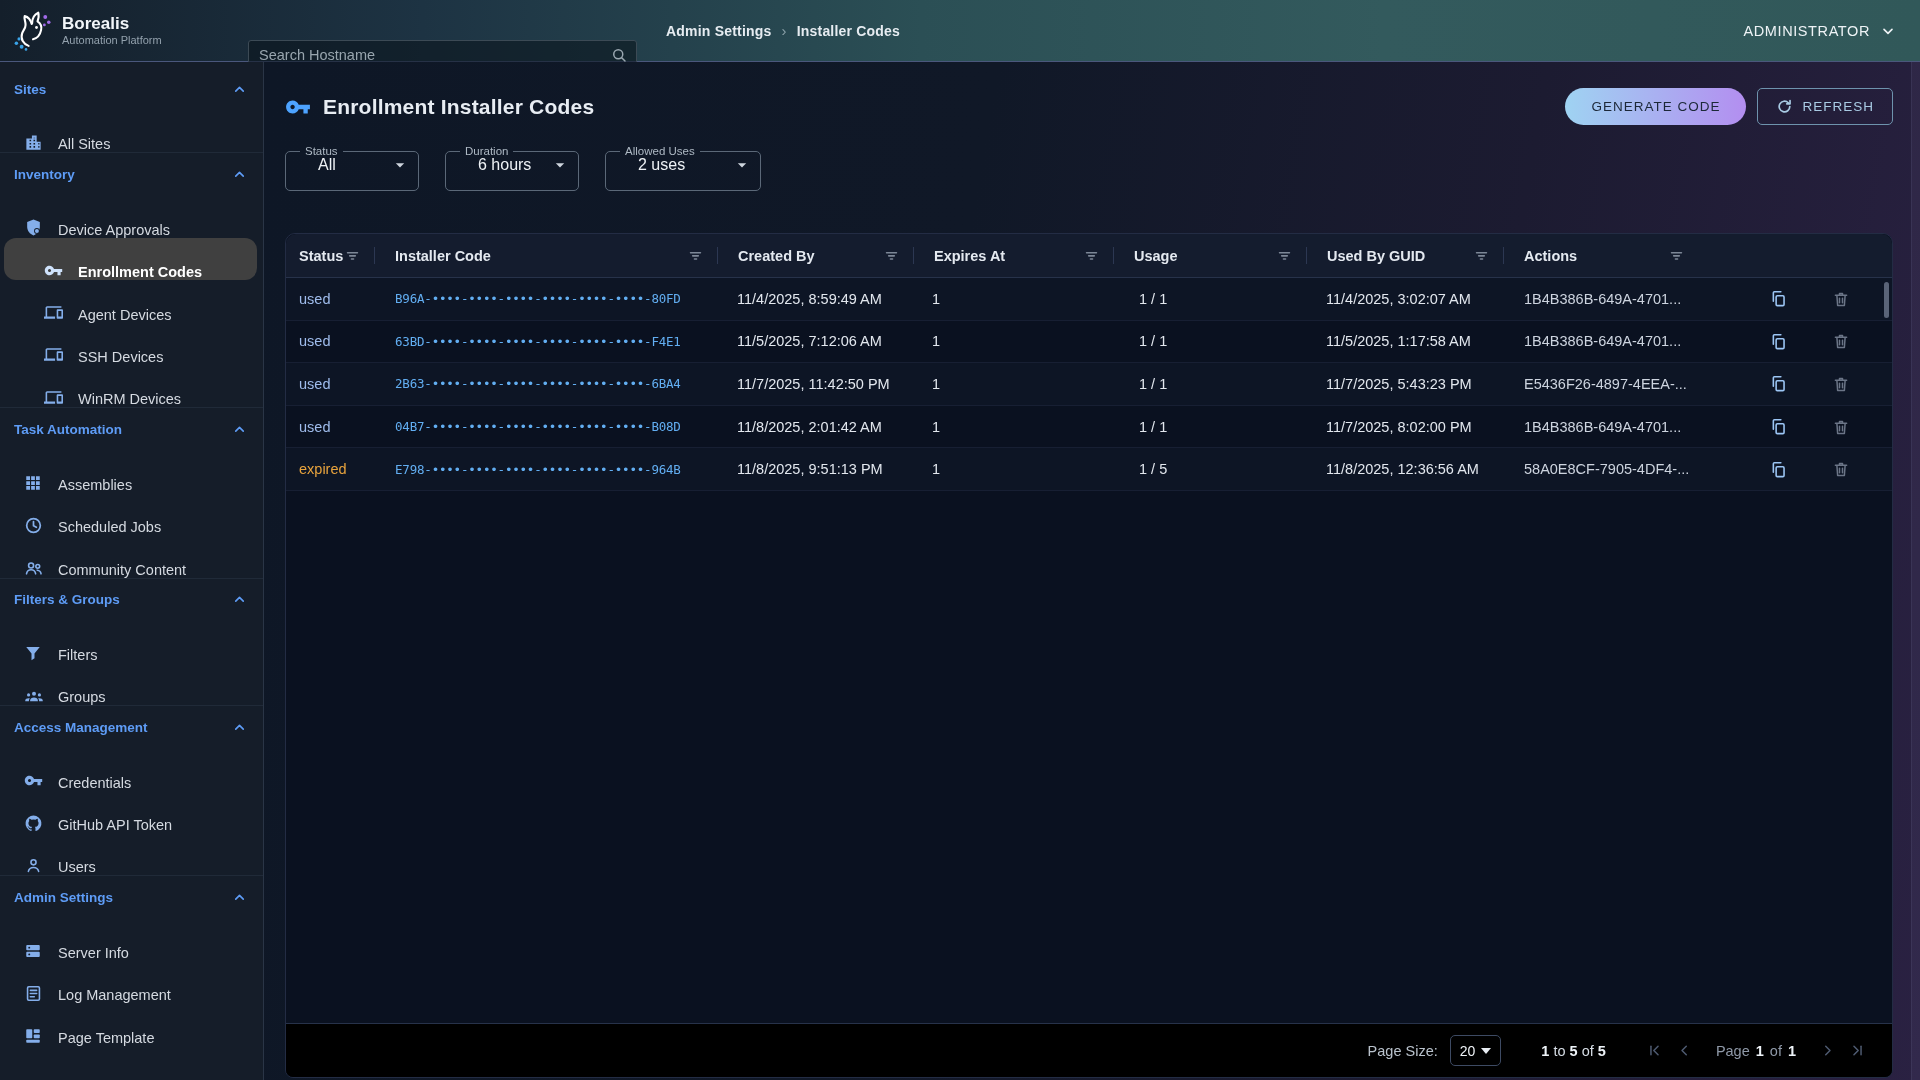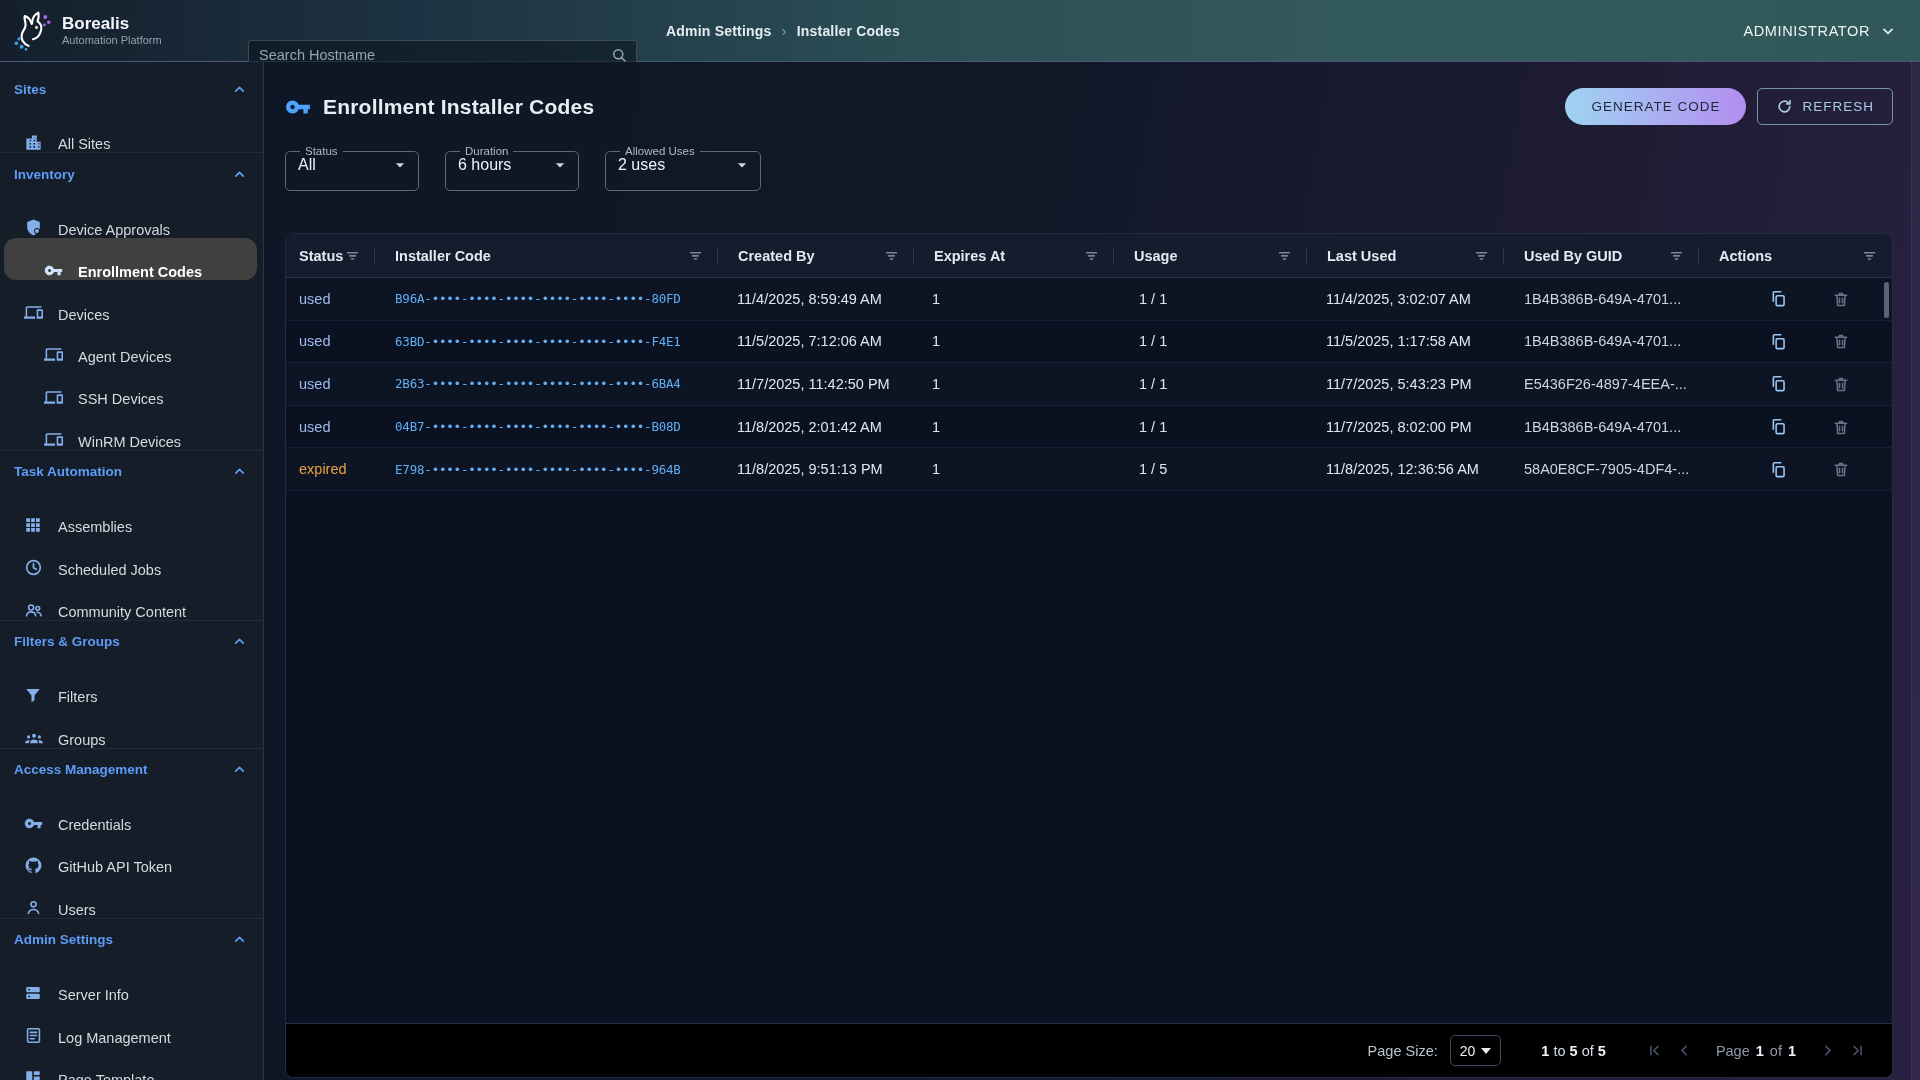--- a/index.html
+++ b/index.html
@@ -60,21 +60,21 @@
     font-weight:500; letter-spacing:1px; font-family:"Liberation Sans",sans-serif; }
   .btn-refresh{ height:37px; margin-left:11px; padding:0 18px; display:flex; align-items:center; gap:9px;
     background:transparent; border:1px solid #6e93ad; border-radius:5px; cursor:pointer;
     color:#a9cbe4; font-size:13.5px; letter-spacing:1px; font-weight:500;
     font-family:"Liberation Sans",sans-serif; }
 
   .filters{ margin-top:20px; display:flex; gap:26px; }
   .mui-select{ border:1px solid #5b6878; border-radius:5px; height:46px; padding:0 8px 0 12px;
     cursor:pointer; position:relative; min-width:0; }
   .mui-select legend{ font-size:11.5px; color:#aeb9c4; padding:0 5px; margin-left:2px; }
-  .sel-row{ display:flex; align-items:center; margin-top:-2px; }
+  .sel-row{ display:flex; align-items:center; margin-top:-2px;margin-left:20px; }
   .sel-value{ color:#eef2f6; font-size:16px; flex:1; }
   .caret{ color:#cfd6de; width:20px; height:20px; flex:none; }
   .f-status{ width:134px; } .f-duration{ width:134px; } .f-uses{ width:156px; }
 
   
   .panel{ margin-top:42px; flex:1; width:1608px; display:flex; flex-direction:column;
     border:1px solid #232c44; border-radius:10px 10px 8px 8px; background:#0a1120;
     position:relative; overflow:hidden; }
   .thead{ height:44px; flex:none; display:grid;
     grid-template-columns:89px 343px 196px 200px 193px 197px 195px 1fr;
@@ -227,28 +227,20 @@
         <span>Device Approvals</span>
       </div>
       <div class="nav-item active indent">
         <span class="nicon">
           <svg width="19" height="19" viewBox="0 0 24 24" fill="currentColor">
               <path d="M12.65 10C11.83 7.67 9.61 6 7 6c-3.31 0-6 2.69-6 6s2.69 6 6 6c2.61 0 4.83-1.67 5.65-4H17v4h4v-4h2v-4H12.65zM7 14c-1.1 0-2-.9-2-2s.9-2 2-2 2 .9 2 2-.9 2-2 2z"></path>
             </svg>
         </span>
         <span>Enrollment Codes</span>
       </div>
-      <div class="nav-item">
-        <span class="nicon">
-          <svg width="19" height="19" viewBox="0 0 24 24" fill="currentColor">
-              <path d="M4 6h18V4H4c-1.1 0-2 .9-2 2v11H0v3h14v-3H4V6zm19 2h-6c-.55 0-1 .45-1 1v10c0 .55.45 1 1 1h6c.55 0 1-.45 1-1V9c0-.55-.45-1-1-1zm-1 9h-4v-7h4v7z"></path>
-            </svg>
-        </span>
-        <span>Devices</span>
-      </div>
       <div class="nav-item indent">
         <span class="nicon">
           <svg width="19" height="19" viewBox="0 0 24 24" fill="currentColor">
               <path d="M4 6h18V4H4c-1.1 0-2 .9-2 2v11H0v3h14v-3H4V6zm19 2h-6c-.55 0-1 .45-1 1v10c0 .55.45 1 1 1h6c.55 0 1-.45 1-1V9c0-.55-.45-1-1-1zm-1 9h-4v-7h4v7z"></path>
             </svg>
         </span>
         <span>Agent Devices</span>
       </div>
       <div class="nav-item indent">
         <span class="nicon">
@@ -486,27 +478,20 @@
           </div>
         <div class="th pl20">
             <span class="lbl">Expires At</span>
             <span class="spacer"></span>
             <svg class="ficon" viewBox="0 0 24 24" fill="none" stroke="currentColor" stroke-width="2.2" stroke-linecap="round">
               <path d="M5 8h14M8 12.5h8M10.5 17h3"></path>
             </svg>
           </div>
         <div class="th pl20">
             <span class="lbl">Usage</span>
-            <span class="spacer"></span>
-            <svg class="ficon" viewBox="0 0 24 24" fill="none" stroke="currentColor" stroke-width="2.2" stroke-linecap="round">
-              <path d="M5 8h14M8 12.5h8M10.5 17h3"></path>
-            </svg>
-          </div>
-        <div class="th pl20">
-            <span class="lbl">Last Used</span>
             <span class="spacer"></span>
             <svg class="ficon" viewBox="0 0 24 24" fill="none" stroke="currentColor" stroke-width="2.2" stroke-linecap="round">
               <path d="M5 8h14M8 12.5h8M10.5 17h3"></path>
             </svg>
           </div>
         <div class="th pl20">
             <span class="lbl">Used By GUID</span>
             <span class="spacer"></span>
             <svg class="ficon" viewBox="0 0 24 24" fill="none" stroke="currentColor" stroke-width="2.2" stroke-linecap="round">
               <path d="M5 8h14M8 12.5h8M10.5 17h3"></path>

